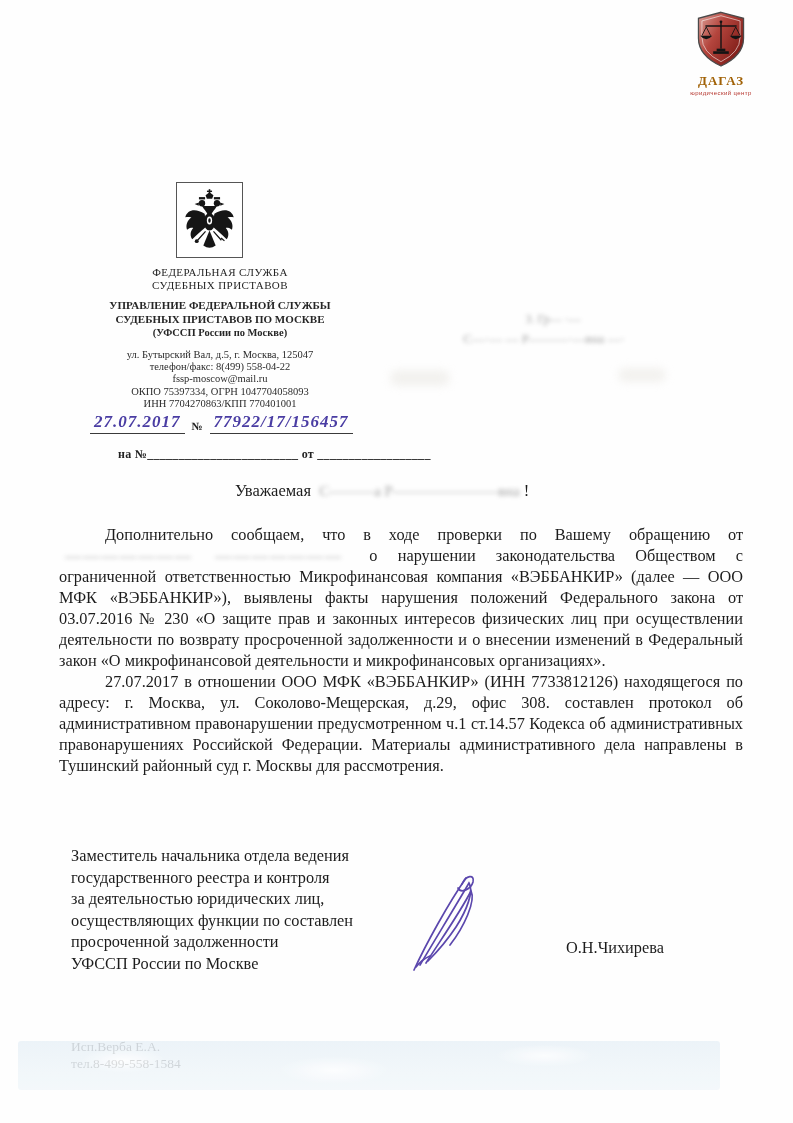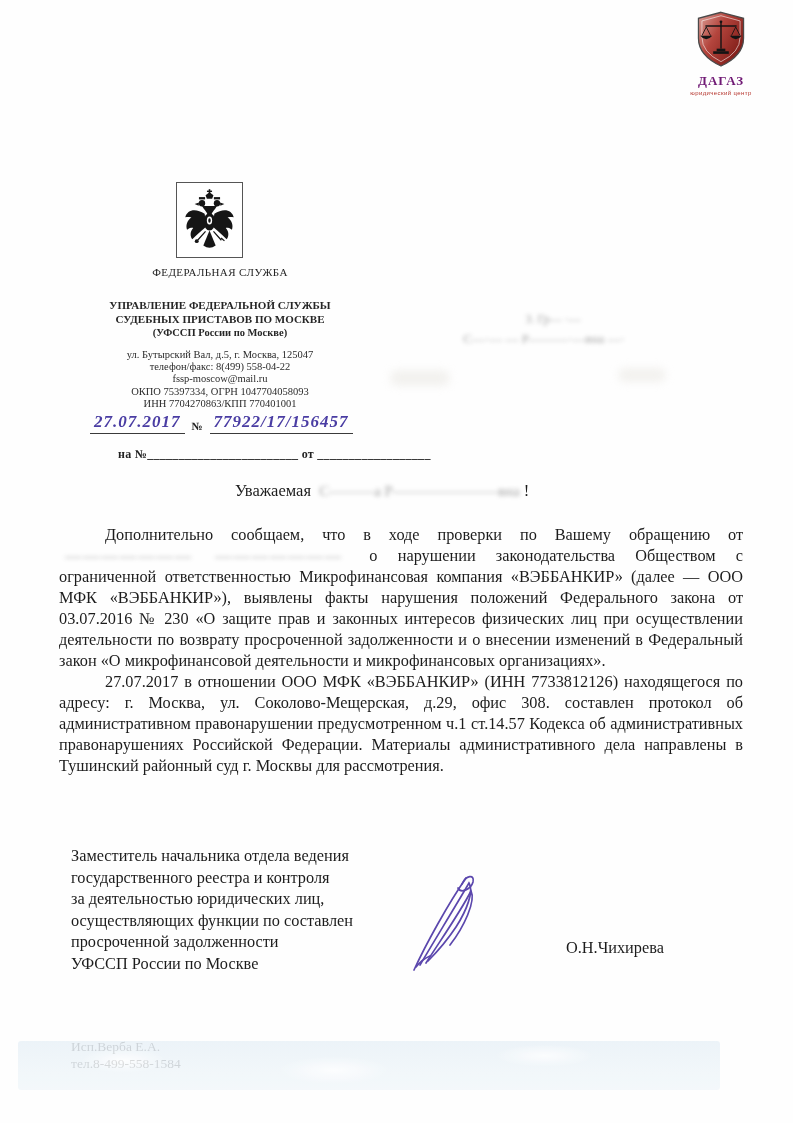--- a/index.html
+++ b/index.html
@@ -6,21 +6,21 @@
   html,body { width:793px; }
   body { font-family:"Liberation Serif", serif; background:#ffffff; }
   .page {
     position:relative; width:793px; height:1123px; background:#fefefe; overflow:hidden;
     color:#1f1f1f;
   }
 
   
   .logo { position:absolute; left:686px; top:10px; width:70px; text-align:center; }
   .logo svg { display:block; margin:0 auto; }
-  .logo-title { font-size:13px; font-weight:bold; letter-spacing:1px; color:#701a75; margin-top:3px; font-family:"Liberation Serif", serif; }
+  .logo-title { font-size:13px; font-weight:bold; letter-spacing:1px; color:#a16207; margin-top:3px; font-family:"Liberation Serif", serif; }
   .logo-subtitle { font-size:6px; color:#b5342c; letter-spacing:0.4px; margin-top:1px; font-family:"Liberation Sans", sans-serif; }
 
   
   .emblem { position:absolute; left:176px; top:182px; width:67px; height:76px;
             border:1px solid #555; display:flex; align-items:center; justify-content:center; background:#fff; }
 
   
   .lh { position:absolute; left:40px; width:360px; text-align:center; color:#262626; }
   .lh-agency { top:266px; font-size:11px; letter-spacing:0.4px; line-height:13px; }
   .lh-office { top:299px; font-size:11px; font-weight:bold; line-height:13.5px; }
@@ -120,20 +120,21 @@
         <path d="M33.5 50 L26.5 67 Q33.5 72 40.5 67 Z"></path>
         <path d="M29 51 L20 61 M38 51 L47 61" stroke="#161616" stroke-width="1.4" fill="none"></path>
         <circle cx="19" cy="62" r="2.2"></circle>
         <rect x="46" y="59" width="5" height="1.4" transform="rotate(40 48 60)"></rect>
       </g>
     </svg>
   </div>
 
   <div class="lh lh-agency" style="top:266px">
     <div>ФЕДЕРАЛЬНАЯ СЛУЖБА</div>
+    <div>СУДЕБНЫХ ПРИСТАВОВ</div>
   </div>
 
   <div class="lh lh-office" style="top:299px">
     <div>УПРАВЛЕНИЕ ФЕДЕРАЛЬНОЙ СЛУЖБЫ</div>
     <div>СУДЕБНЫХ ПРИСТАВОВ ПО МОСКВЕ</div>
     <div class="small">(УФССП России по Москве)</div>
   </div>
 
   <div class="lh lh-contacts" style="top:349px">
     <div>ул. Бутырский Вал, д.5, г. Москва, 125047</div>

